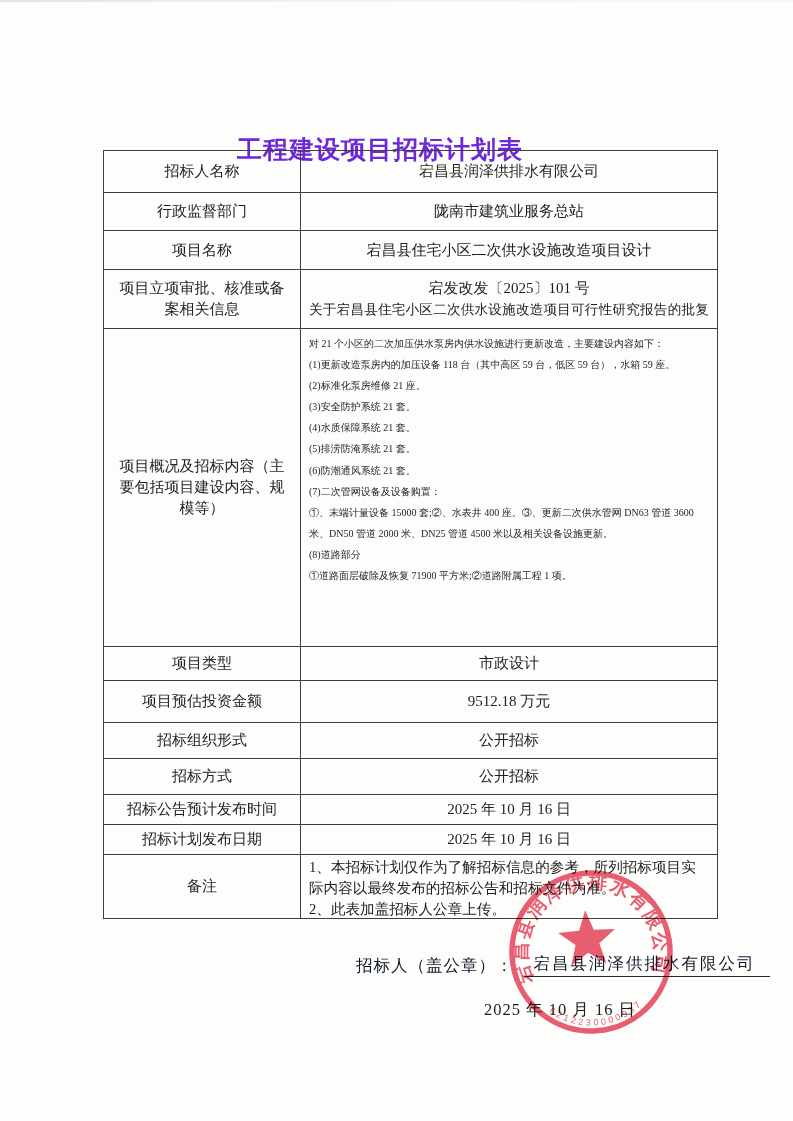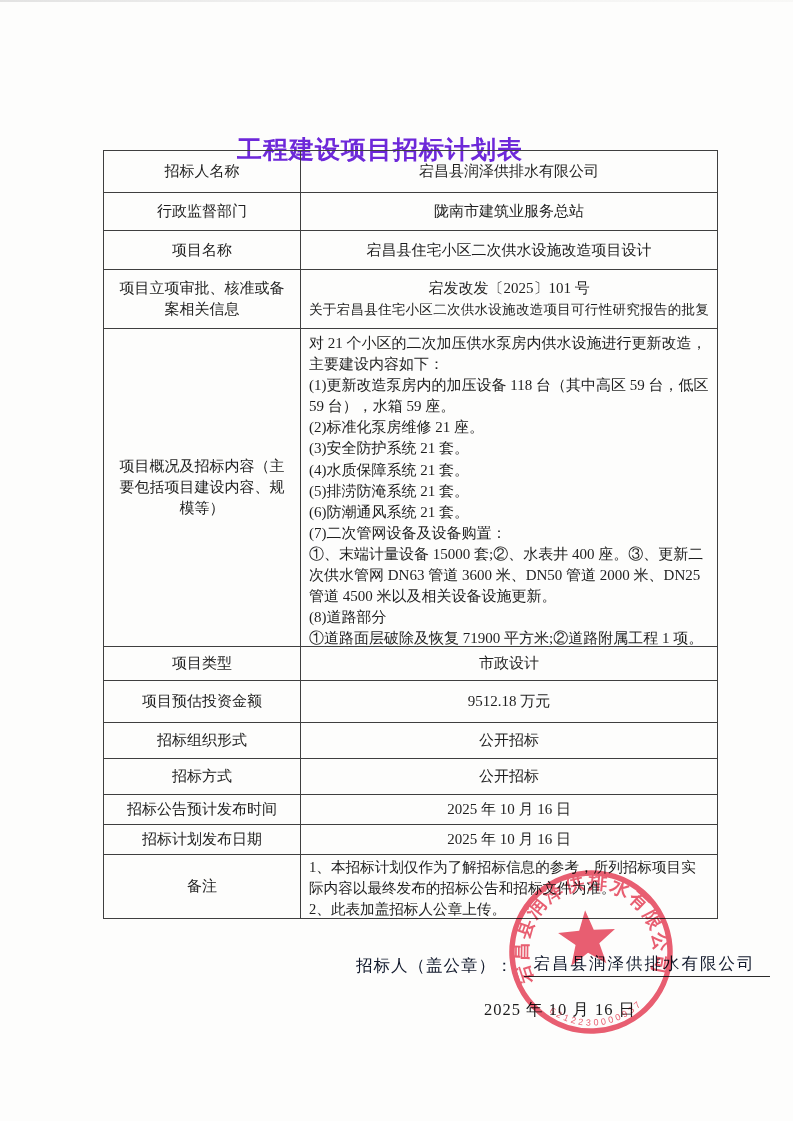--- a/index.html
+++ b/index.html
@@ -39,21 +39,21 @@
     text-align:center;
     font-size:15px;line-height:21px;
     padding:2px 8px;box-sizing:border-box;
   }
   .cell-value.left{align-items:flex-start;text-align:left;justify-content:flex-start;}
   .h41{height:41px}.h39{height:39px}.h38{height:38px}.h59{height:59px}
   .h318{height:318px}.h34{height:34px}.h42{height:42px}.h36{height:36px}
   .h30{height:30px}.h64{height:64px}
   .approval-line1{font-size:15px;}
   .approval-line2{font-size:13.6px;white-space:nowrap;letter-spacing:0.2px;}
-  .content-cell{font-size:15px;line-height:21.1px;word-break:break-all;padding-top:4px;}
+  .content-cell{font-size:10px;line-height:21.1px;word-break:break-all;padding-top:4px;}
   .remark-cell{font-size:14.6px;line-height:21px;word-break:break-all;padding-top:2px;}
   .content-line,.remark-line{width:100%;}
   .sig-row{
     position:absolute;top:953px;left:356px;
     display:flex;align-items:flex-end;
     font-size:16.5px;color:#0f172a;
   }
   .sig-label{white-space:nowrap;letter-spacing:1px;}
   .sig-value{
     margin-left:10px;padding:0 14px 1px 10px;

